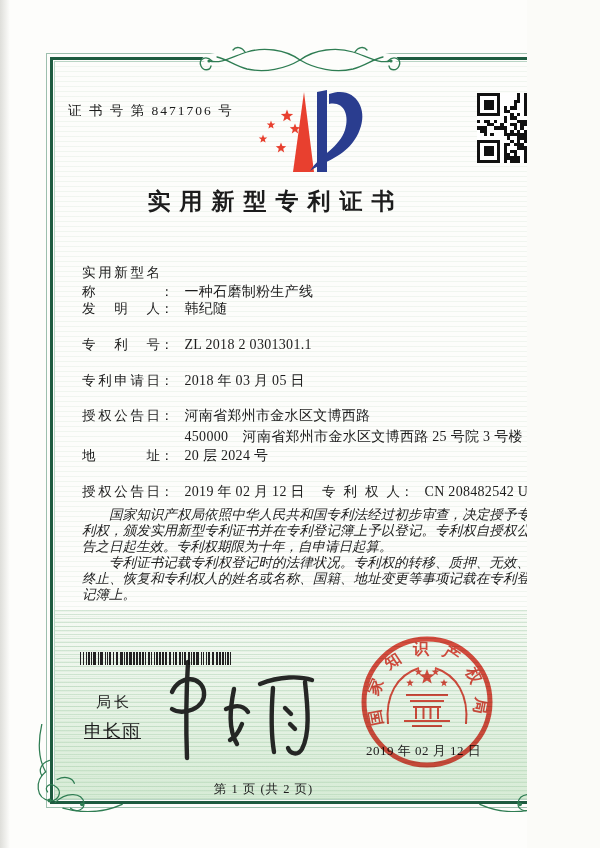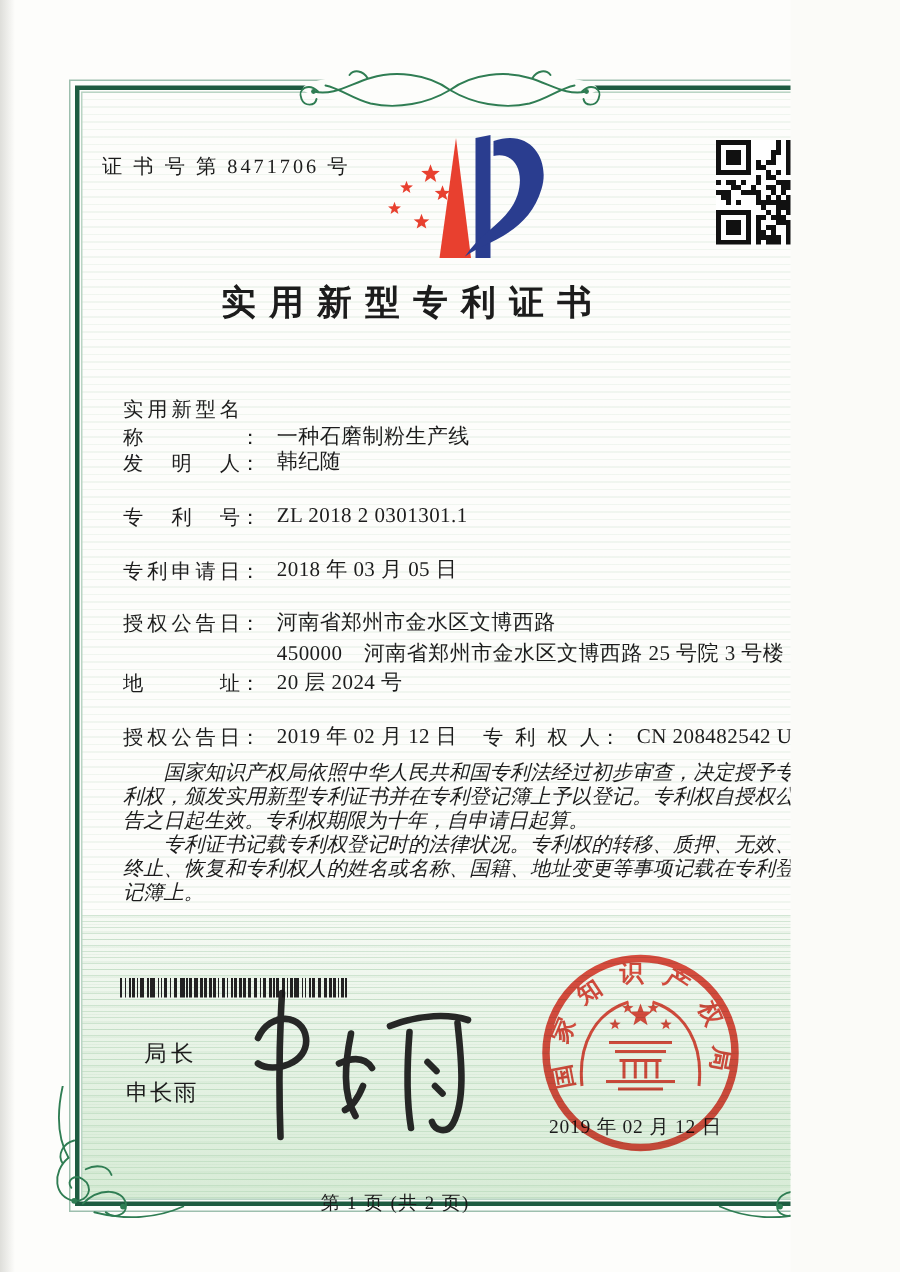--- a/index.html
+++ b/index.html
@@ -34,25 +34,25 @@
   .flabel{flex:none;display:inline-block;width:78px;font-size:13.5px;text-align:justify;text-align-last:justify;}
   .fcolon{flex:none;margin-right:11px;font-size:13.5px;}
   .fvalue{flex:1;letter-spacing:0.3px;}
   .pair{flex:none;display:flex;}
   .pair-first{width:240px;}
   .body-text{position:absolute;left:82px;top:507px;width:448px;z-index:3;
     font-size:13.5px;line-height:16px;text-align:justify;font-style:italic;}
   .body-text p{margin:0;text-indent:2em;}
   .barcode{position:absolute;left:80px;top:652px;z-index:3;}
   .signer-title{position:absolute;left:96px;top:693px;z-index:3;font-size:15px;letter-spacing:3px;}
-  .signer-name{position:absolute;left:84px;top:719px;z-index:3;font-size:15px;letter-spacing:1px;}
+  .signer-name{position:absolute;left:84px;top:719px;z-index:3;font-size:18px;letter-spacing:1px;text-decoration:underline;}
   .signature{position:absolute;left:142px;top:656px;z-index:4;}
   .seal-date{position:absolute;left:366px;top:742px;z-index:3;font-size:13px;letter-spacing:0.5px;}
   .seal{position:absolute;left:357px;top:632px;z-index:4;mix-blend-mode:multiply;}
-  .pagenum{position:absolute;left:0;right:0;top:781px;z-index:3;text-align:center;font-size:12.5px;letter-spacing:1px;margin-top:13px;}
+  .pagenum{position:absolute;left:0;right:0;top:781px;z-index:3;text-align:center;font-size:12.5px;letter-spacing:1px;}
   .backnote{position:absolute;left:0;right:0;top:812px;z-index:3;text-align:center;
     font-size:13.5px;font-style:italic;letter-spacing:2px;}
   .orn-br{transform:scaleX(-1);}
 </style>
 </head>
 <body>
 
 <div class="page">
 
   <div class="pattern"></div>

